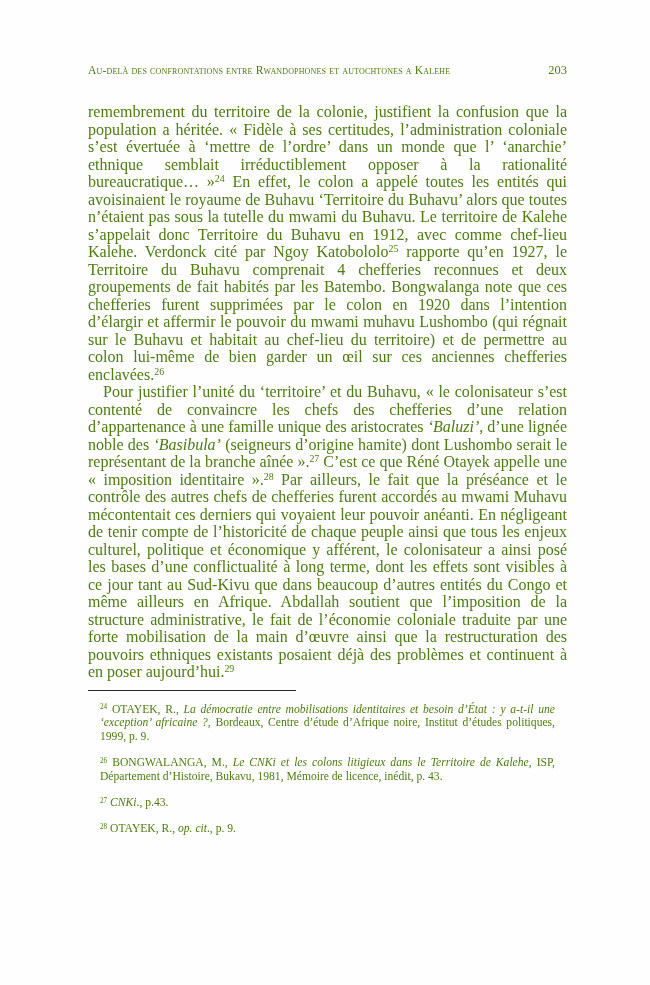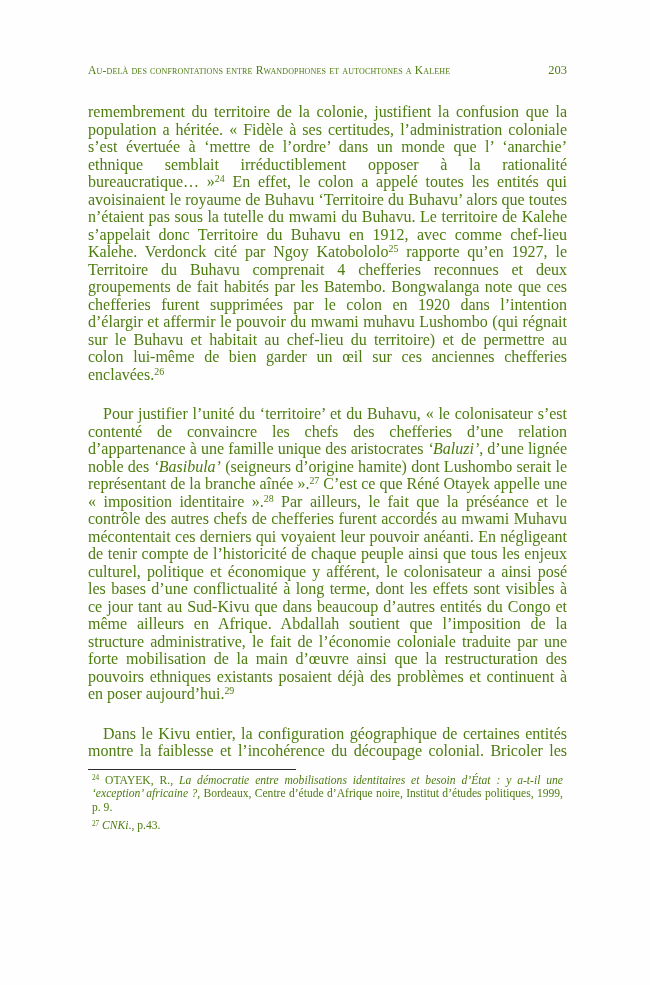--- a/index.html
+++ b/index.html
@@ -39,64 +39,64 @@
     padding-left: 18px;
   }
   .body-text p {
     margin: 0;
     font-size: 16px;
     line-height: 17.5px;
     text-align: justify;
   }
   .body-text p.indented {
     text-indent: 15px;
-    margin-top: 22px;
   }
   .body-text p.continues {
     text-align-last: justify;
   }
   sup {
     font-size: 0.62em;
     line-height: 0;
     vertical-align: baseline;
     position: relative;
     top: -0.48em;
   }
   .footnote-separator {
     width: 208px;
     border: none;
     border-top: 1.2px solid #2b2b2b;
     margin: 9px 0 4px 0;
   }
   .footnotes p {
-    margin: 4px;
+    margin: 12px;
     font-size: 11.6px;
     line-height: 13.9px;
     text-align: justify;
   }
   em { font-style: italic; }
 </style>
 </head>
 <body>
 
 <div class="page">
   <div class="content">
 
     <div class="running-head">
       <span class="running-title">Au-delà des confrontations entre Rwandophones et autochtones a Kalehe</span>
       <span class="page-number">203</span>
     </div>
 
     <div class="body-text">
       <p><span>remembrement du territoire de la colonie, justifient la confusion que la population a héritée. « Fidèle à ses certitudes, l’administration coloniale s’est évertuée à ‘mettre de l’ordre’ dans un monde que l’ ‘anarchie’ ethnique semblait irréductiblement opposer à la rationalité bureaucratique… »</span><sup>24</sup><span> En effet, le colon a appelé toutes les entités qui avoisinaient le royaume de Buhavu ‘Territoire du Buhavu’ alors que toutes n’étaient pas sous la tutelle du mwami du Buhavu. Le territoire de Kalehe s’appelait donc Territoire du Buhavu en 1912, avec comme chef-lieu Kalehe. Verdonck cité par Ngoy Katobololo</span><sup>25</sup><span> rapporte qu’en 1927, le Territoire du Buhavu comprenait 4 chefferies reconnues et deux groupements de fait habités par les Batembo. Bongwalanga note que ces chefferies furent supprimées par le colon en 1920 dans l’intention d’élargir et affermir le pouvoir du mwami muhavu Lushombo (qui régnait sur le Buhavu et habitait au chef-lieu du territoire) et de permettre au colon lui-même de bien garder un œil sur ces anciennes chefferies enclavées.</span><sup>26</sup></p>
       <p class="indented"><span>Pour justifier l’unité du ‘territoire’ et du Buhavu, « le colonisateur s’est contenté de convaincre les chefs des chefferies d’une relation d’appartenance à une famille unique des aristocrates </span><em>‘Baluzi’</em><span>, d’une lignée noble des </span><em>‘Basibula’</em><span> (seigneurs d’origine hamite) dont Lushombo serait le représentant de la branche aînée ».</span><sup>27</sup><span> C’est ce que Réné Otayek appelle une « imposition identitaire ».</span><sup>28</sup><span> Par ailleurs, le fait que la préséance et le contrôle des autres chefs de chefferies furent accordés au mwami Muhavu mécontentait ces derniers qui voyaient leur pouvoir anéanti. En négligeant de tenir compte de l’historicité de chaque peuple ainsi que tous les enjeux culturel, politique et économique y afférent, le colonisateur a ainsi posé les bases d’une conflictualité à long terme, dont les effets sont visibles à ce jour tant au Sud-Kivu que dans beaucoup d’autres entités du Congo et même ailleurs en Afrique. Abdallah soutient que l’imposition de la structure administrative, le fait de l’économie coloniale traduite par une forte mobilisation de la main d’œuvre ainsi que la restructuration des pouvoirs ethniques existants posaient déjà des problèmes et continuent à en poser aujourd’hui.</span><sup>29</sup></p>
-      <p class="indented continues"><span>Dans le Kivu entier, la configuration géographique de certaines entités montre la faiblesse et l’incohérence du découpage colonial. Bricoler les</span></p>
     </div>
 
     <hr class="footnote-separator">
 
     <div class="footnotes">
       <p><sup>24</sup><span> OTAYEK, R., </span><em>La démocratie entre mobilisations identitaires et besoin d’État : y a-t-il une ‘exception’ africaine ?</em><span>, Bordeaux, Centre d’étude d’Afrique noire, Institut d’études politiques, 1999, p. 9.</span></p>
+      <p><sup>26</sup><span> BONGWALANGA, M., </span><em>Le CNKi et les colons litigieux dans le Territoire de Kalehe</em><span>, ISP, Département d’Histoire, Bukavu, 1981, Mémoire de licence, inédit, p. 43.</span></p>
       <p><sup>27</sup><span> </span><em>CNKi</em><span>., p.43.</span></p>
+      <p><sup>28</sup><span> OTAYEK, R., </span><em>op. cit</em><span>., p. 9.</span></p>
     </div>
 
   </div>
 </div>
 
 </body></html>

